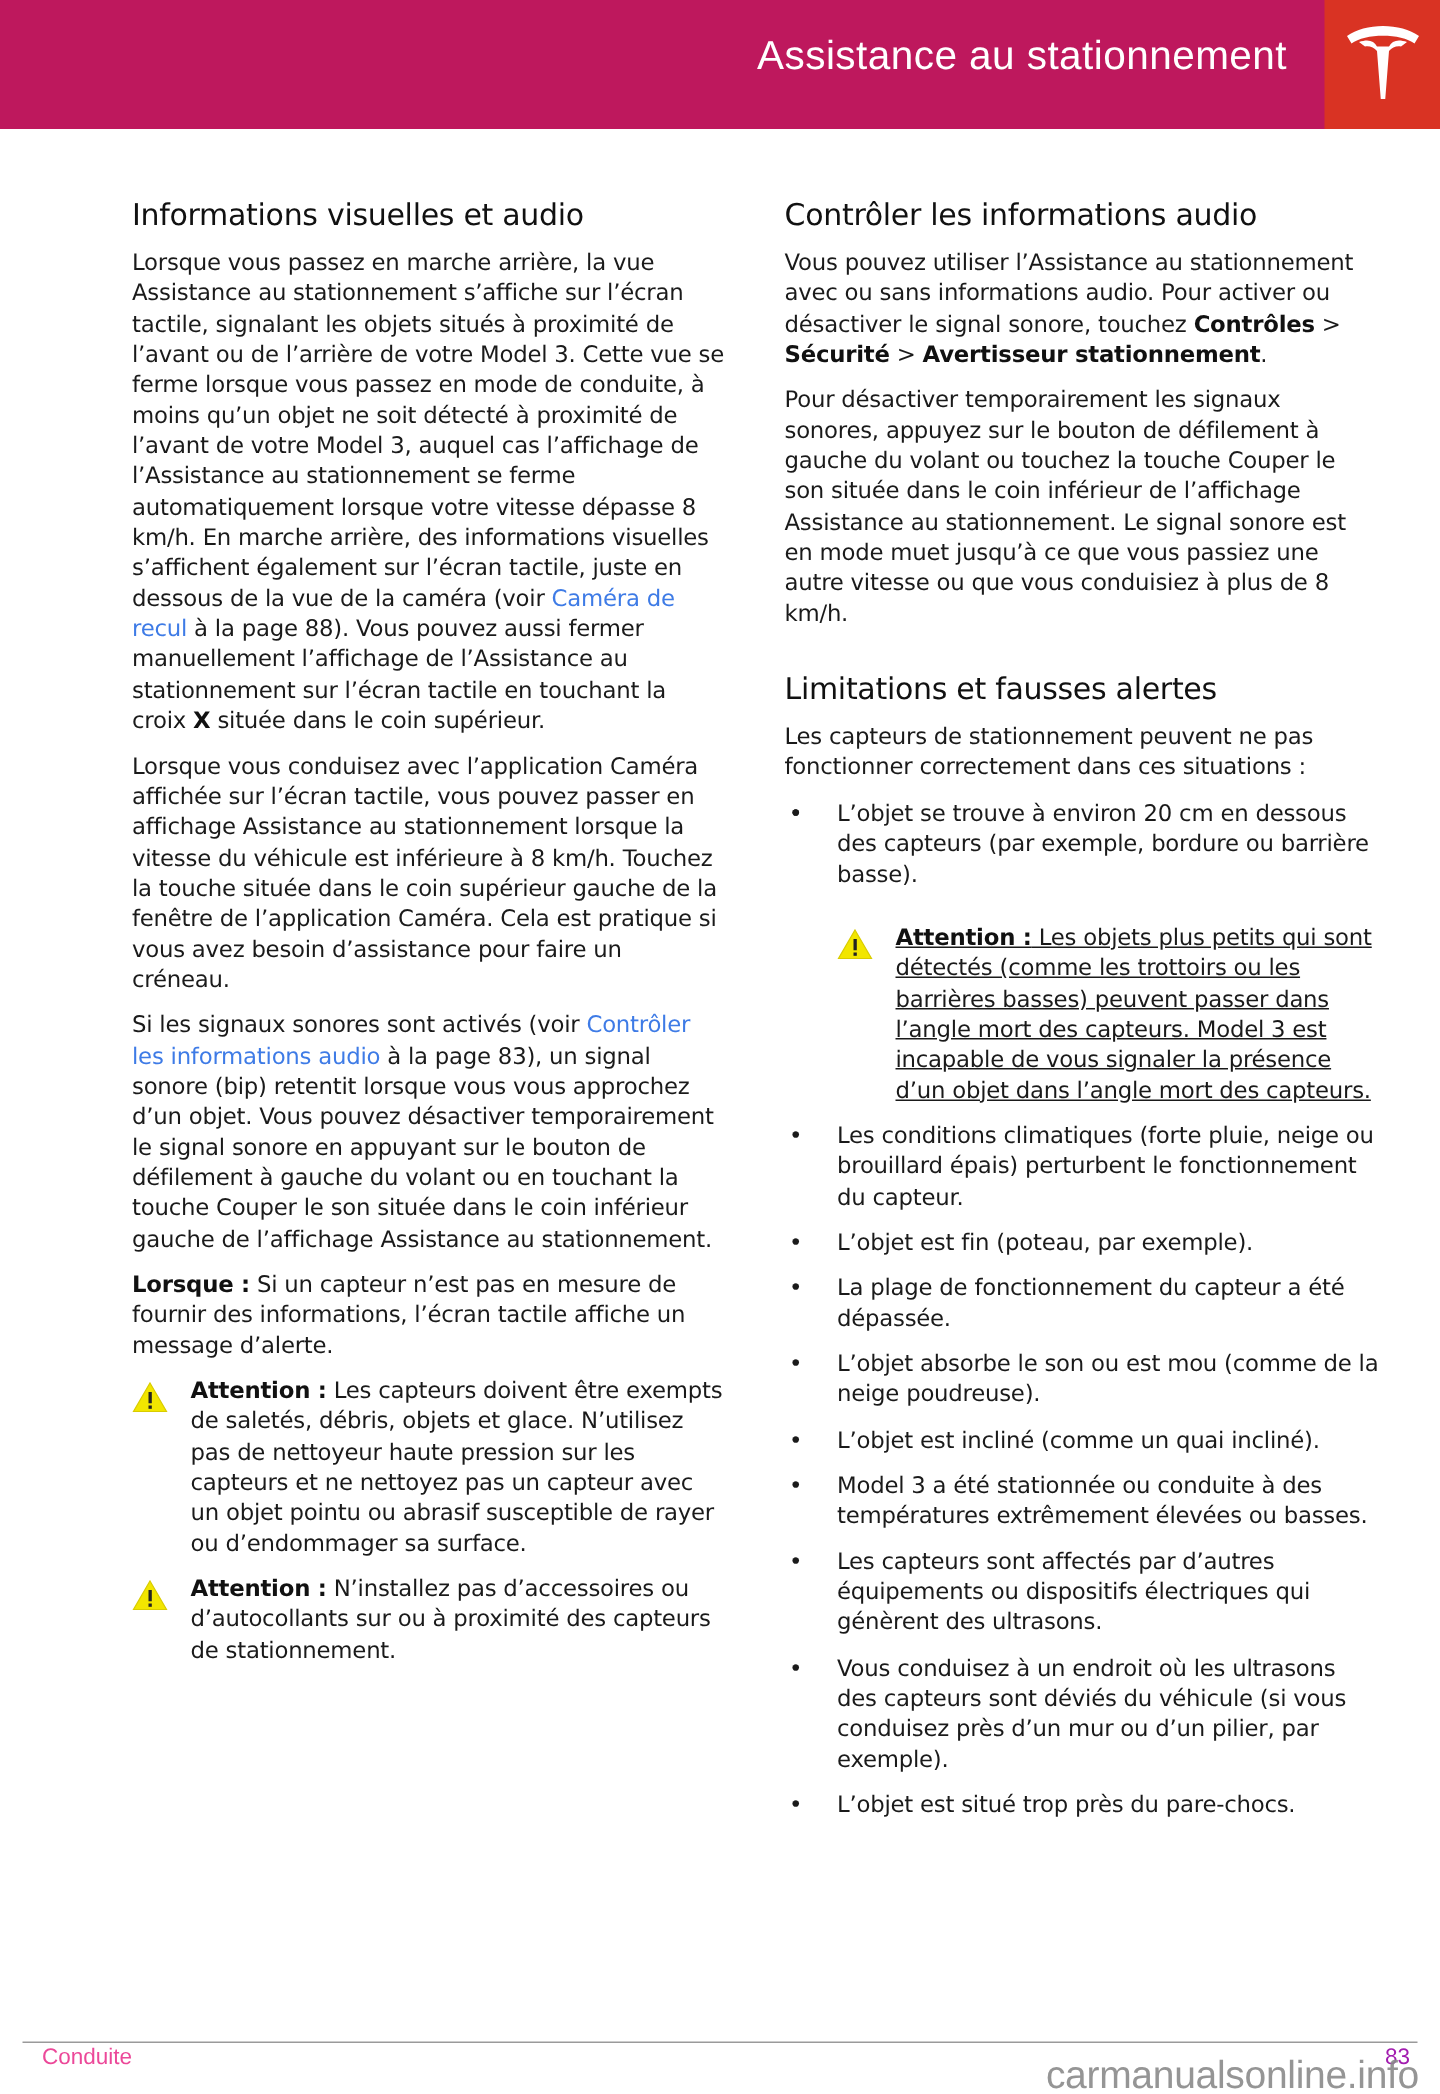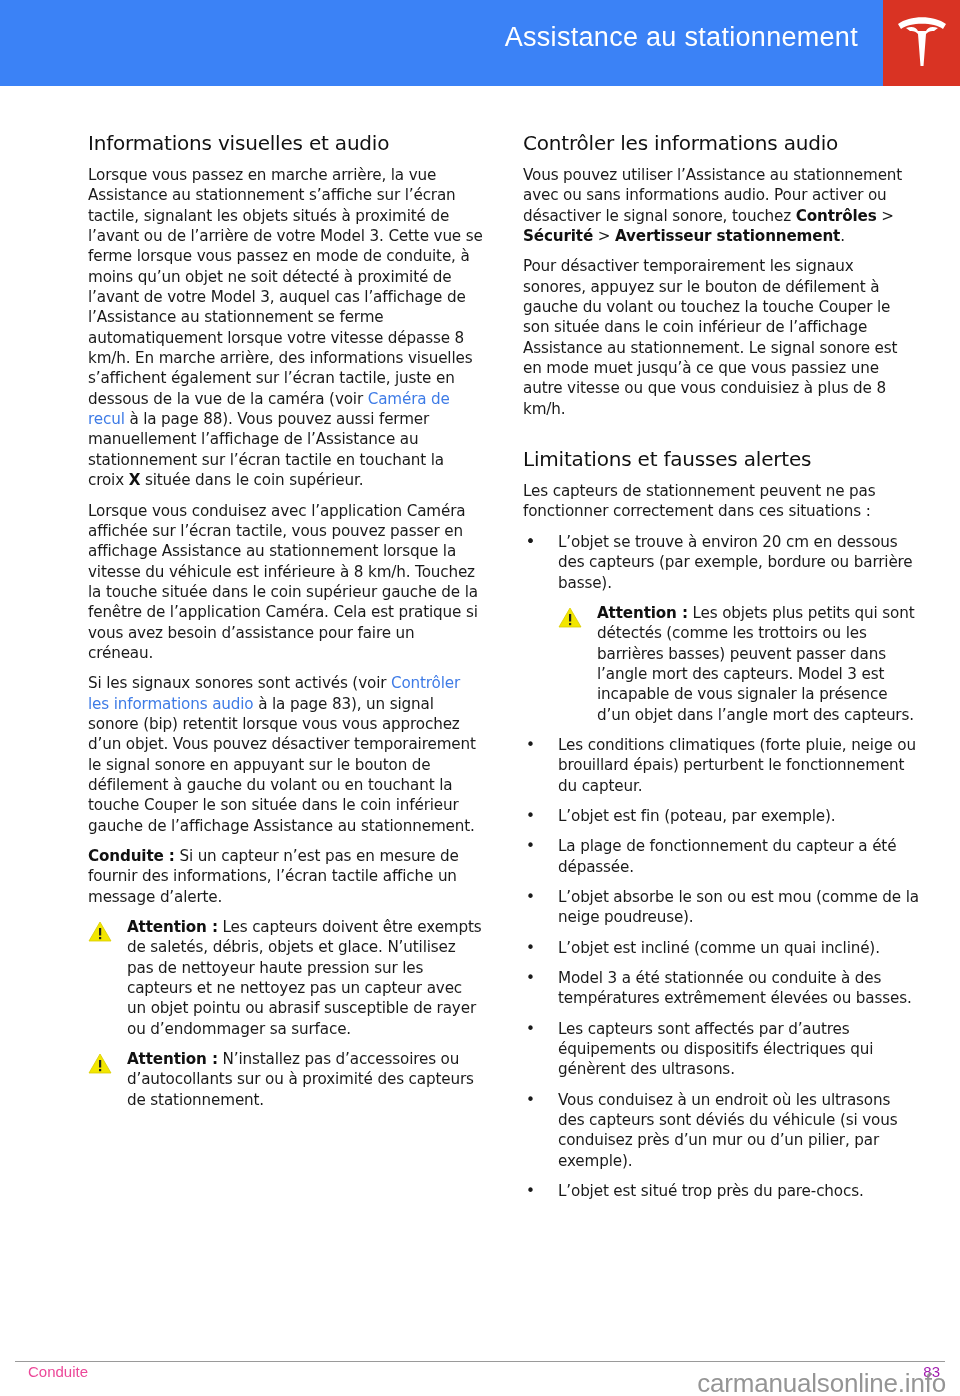--- a/index.html
+++ b/index.html
@@ -1,21 +1,21 @@
 <!DOCTYPE html>
 <html><head>
 <meta charset="utf-8">
 <style>
   * { box-sizing: border-box; margin: 0; padding: 0; }
   html, body { width: 960px; height: 1396px; background: #ffffff; overflow: hidden; }
   body { position: relative; font-family: "DejaVu Sans", sans-serif; color: #1a1a1a; }
 
   .header {
     position: absolute; left: 0; top: 0; width: 960px; height: 86px;
-    background: #3b82f6;
+    background: #be185d;
   }
   .header-title {
     position: absolute; right: 102px; top: 22px;
     font-family: "Liberation Sans", sans-serif; font-size: 27px; color: #ffffff;
     letter-spacing: 0.3px; white-space: nowrap;
   }
   .logo-block {
     position: absolute; left: 883px; top: 0; width: 77px; height: 86px;
     background: #d93323;
   }
@@ -36,21 +36,21 @@
   b { font-weight: bold; color: #111; }
 
   .warn {
     position: relative; padding-left: 39px; margin-bottom: 10px; letter-spacing: -0.15px;
   }
   .warn .warn-icon { position: absolute; left: 0; top: 4px; }
 
   ul.bullets { list-style: none; }
   ul.bullets li { position: relative; padding-left: 35px; margin-bottom: 10px; letter-spacing: -0.15px; }
   ul.bullets li .dot { position: absolute; left: 3px; top: 0; }
-  ul.bullets li .warn { margin-top: 10px; margin-bottom: 0; }
+  ul.bullets li .warn { margin-top: 22px; margin-bottom: 0; text-decoration: underline; }
 
   .footer-rule {
     position: absolute; left: 15px; top: 1361px; width: 930px; height: 1px; background: #9a9a9a;
   }
   .footer-left {
     position: absolute; left: 28px; top: 1363px;
     font-family: "Liberation Sans", sans-serif; font-size: 15px; color: #ec4899;
   }
   .footer-right {
     position: absolute; right: 20px; top: 1363px;
@@ -77,21 +77,21 @@
 
 <div class="col col-left">
   <h2>Informations visuelles et audio</h2>
 
   <p><span>Lorsque vous passez en marche arrière, la vue Assistance au stationnement s’affiche sur l’écran tactile, signalant les objets situés à proximité de l’avant ou de l’arrière de votre Model 3. Cette vue se ferme lorsque vous passez en mode de conduite, à moins qu’un objet ne soit détecté à proximité de l’avant de votre Model 3, auquel cas l’affichage de l’Assistance au stationnement se ferme automatiquement lorsque votre vitesse dépasse 8 km/h. En marche arrière, des informations visuelles s’affichent également sur l’écran tactile, juste en dessous de la vue de la caméra (voir </span><span class="link">Caméra de recul</span><span> à la page 88). Vous pouvez aussi fermer manuellement l’affichage de l’Assistance au stationnement sur l’écran tactile en touchant la croix </span><b>X</b><span> située dans le coin supérieur.</span></p>
 
   <p>Lorsque vous conduisez avec l’application Caméra affichée sur l’écran tactile, vous pouvez passer en affichage Assistance au stationnement lorsque la vitesse du véhicule est inférieure à 8 km/h. Touchez la touche située dans le coin supérieur gauche de la fenêtre de l’application Caméra. Cela est pratique si vous avez besoin d’assistance pour faire un créneau.</p>
 
   <p><span>Si les signaux sonores sont activés (voir </span><span class="link">Contrôler les informations audio</span><span> à la page 83), un signal sonore (bip) retentit lorsque vous vous approchez d’un objet. Vous pouvez désactiver temporairement le signal sonore en appuyant sur le bouton de défilement à gauche du volant ou en touchant la touche Couper le son située dans le coin inférieur gauche de l’affichage Assistance au stationnement.</span></p>
 
-  <p><b>Conduite :</b><span> Si un capteur n’est pas en mesure de fournir des informations, l’écran tactile affiche un message d’alerte.</span></p>
+  <p><b>Lorsque :</b><span> Si un capteur n’est pas en mesure de fournir des informations, l’écran tactile affiche un message d’alerte.</span></p>
 
   <div class="warn">
     <svg class="warn-icon" width="24" height="21" viewBox="0 0 24 21">
       <path d="M12 1 L23 20 L1 20 Z" fill="#f2e600" stroke="#d9cc00" stroke-width="0.8"></path>
       <rect x="11" y="7" width="2.2" height="7.5" fill="#222"></rect>
       <rect x="11" y="16" width="2.2" height="2.2" fill="#222"></rect>
     </svg>
     <b>Attention :</b><span> Les capteurs doivent être exempts de saletés, débris, objets et glace. N’utilisez pas de nettoyeur haute pression sur les capteurs et ne nettoyez pas un capteur avec un objet pointu ou abrasif susceptible de rayer ou d’endommager sa surface.</span>
   </div>
 

